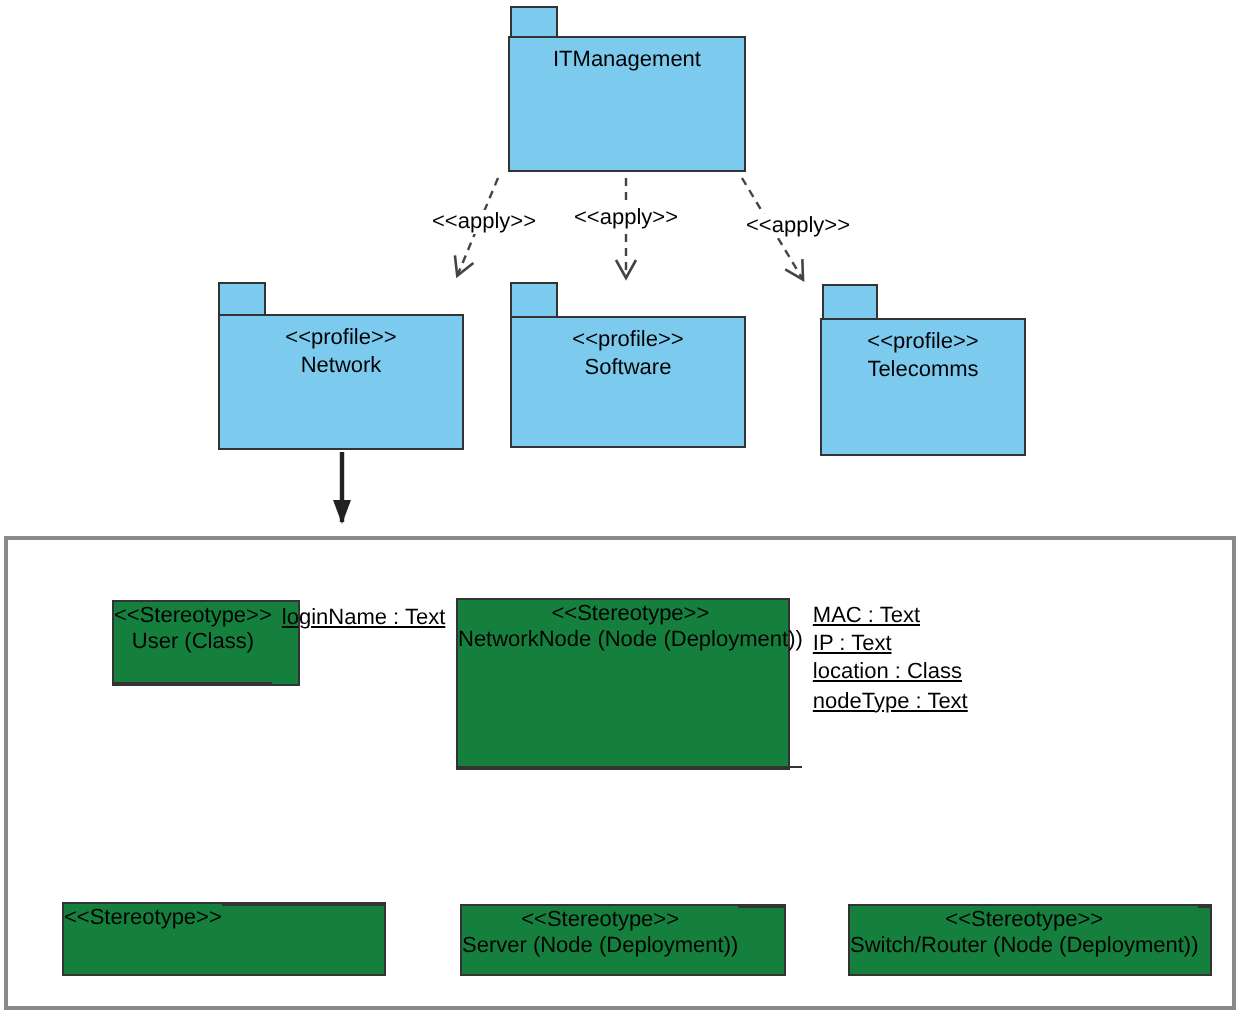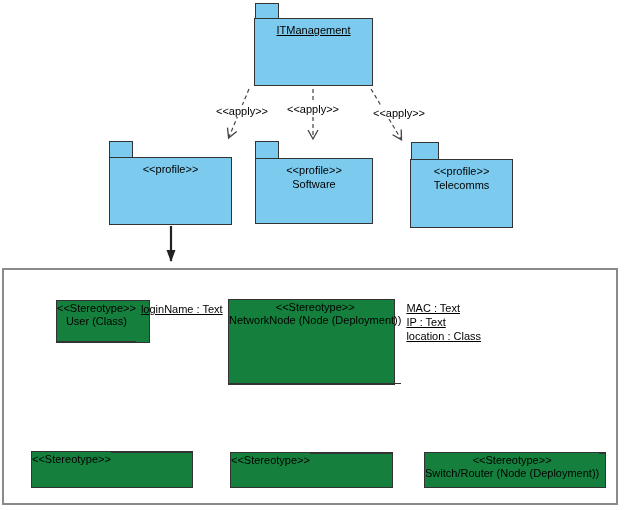--- a/index.html
+++ b/index.html
@@ -105,29 +105,30 @@
     <path class="gen" d="M312,403 L312,452 M113,421 L509,421 M113,421 L113,451 M509,421 L509,452"></path>
     <polygon class="tri" points="312,387 304,402 320,402"></polygon>
   </svg>
 
   <div class="conn-label" style="left:242px; top:111px;">&lt;&lt;apply&gt;&gt;</div>
   <div class="conn-label" style="left:313px; top:109px;">&lt;&lt;apply&gt;&gt;</div>
   <div class="conn-label" style="left:399px; top:113px;">&lt;&lt;apply&gt;&gt;</div>
 
   <div class="pkg">
     <div class="pkg-tab" style="left:255px; top:3px; width:24px; height:16px;"></div>
-    <div class="pkg-body" style="left:254px; top:18px; width:119px; height:68px;text-decoration:underline;">
+    <div class="pkg-body" style="left:254px; top:18px; width:119px; height:68px;">
       <div>ITManagement</div>
     </div>
   </div>
 
   <div class="pkg">
     <div class="pkg-tab" style="left:109px; top:141px; width:24px; height:17px;"></div>
     <div class="pkg-body" style="left:109px; top:157px; width:123px; height:68px;">
       <div>&lt;&lt;profile&gt;&gt;</div>
+      <div>Network</div>
     </div>
   </div>
 
   <div class="pkg">
     <div class="pkg-tab" style="left:255px; top:141px; width:24px; height:18px;"></div>
     <div class="pkg-body" style="left:255px; top:158px; width:118px; height:66px;">
       <div>&lt;&lt;profile&gt;&gt;</div>
       <div>Software</div>
     </div>
   </div>
@@ -154,33 +155,35 @@
 
   <div class="cls" style="left:228px; top:299px; width:167px; height:86px;">
     <div class="cls-header">
       <div>&lt;&lt;Stereotype&gt;&gt;</div>
       <div>NetworkNode (Node (Deployment))</div>
     </div>
     <div class="cls-attrs">
       <div>MAC : Text</div>
       <div>IP : Text</div>
       <div>location : Class</div>
+      <div>nodeType : Text</div>
     </div>
   </div>
 
   <div class="cls" style="left:31px; top:451px; width:162px; height:37px;">
     <div class="cls-header no-divider">
       <div>&lt;&lt;Stereotype&gt;&gt;</div>
     </div>
     <div class="cls-empty"></div>
   </div>
 
   <div class="cls" style="left:230px; top:452px; width:163px; height:36px;">
     <div class="cls-header no-divider">
       <div>&lt;&lt;Stereotype&gt;&gt;</div>
+      <div>Server (Node (Deployment))</div>
     </div>
     <div class="cls-empty"></div>
   </div>
 
   <div class="cls" style="left:424px; top:452px; width:182px; height:36px;">
     <div class="cls-header no-divider">
       <div>&lt;&lt;Stereotype&gt;&gt;</div>
       <div>Switch/Router (Node (Deployment))</div>
     </div>
     <div class="cls-empty"></div>

